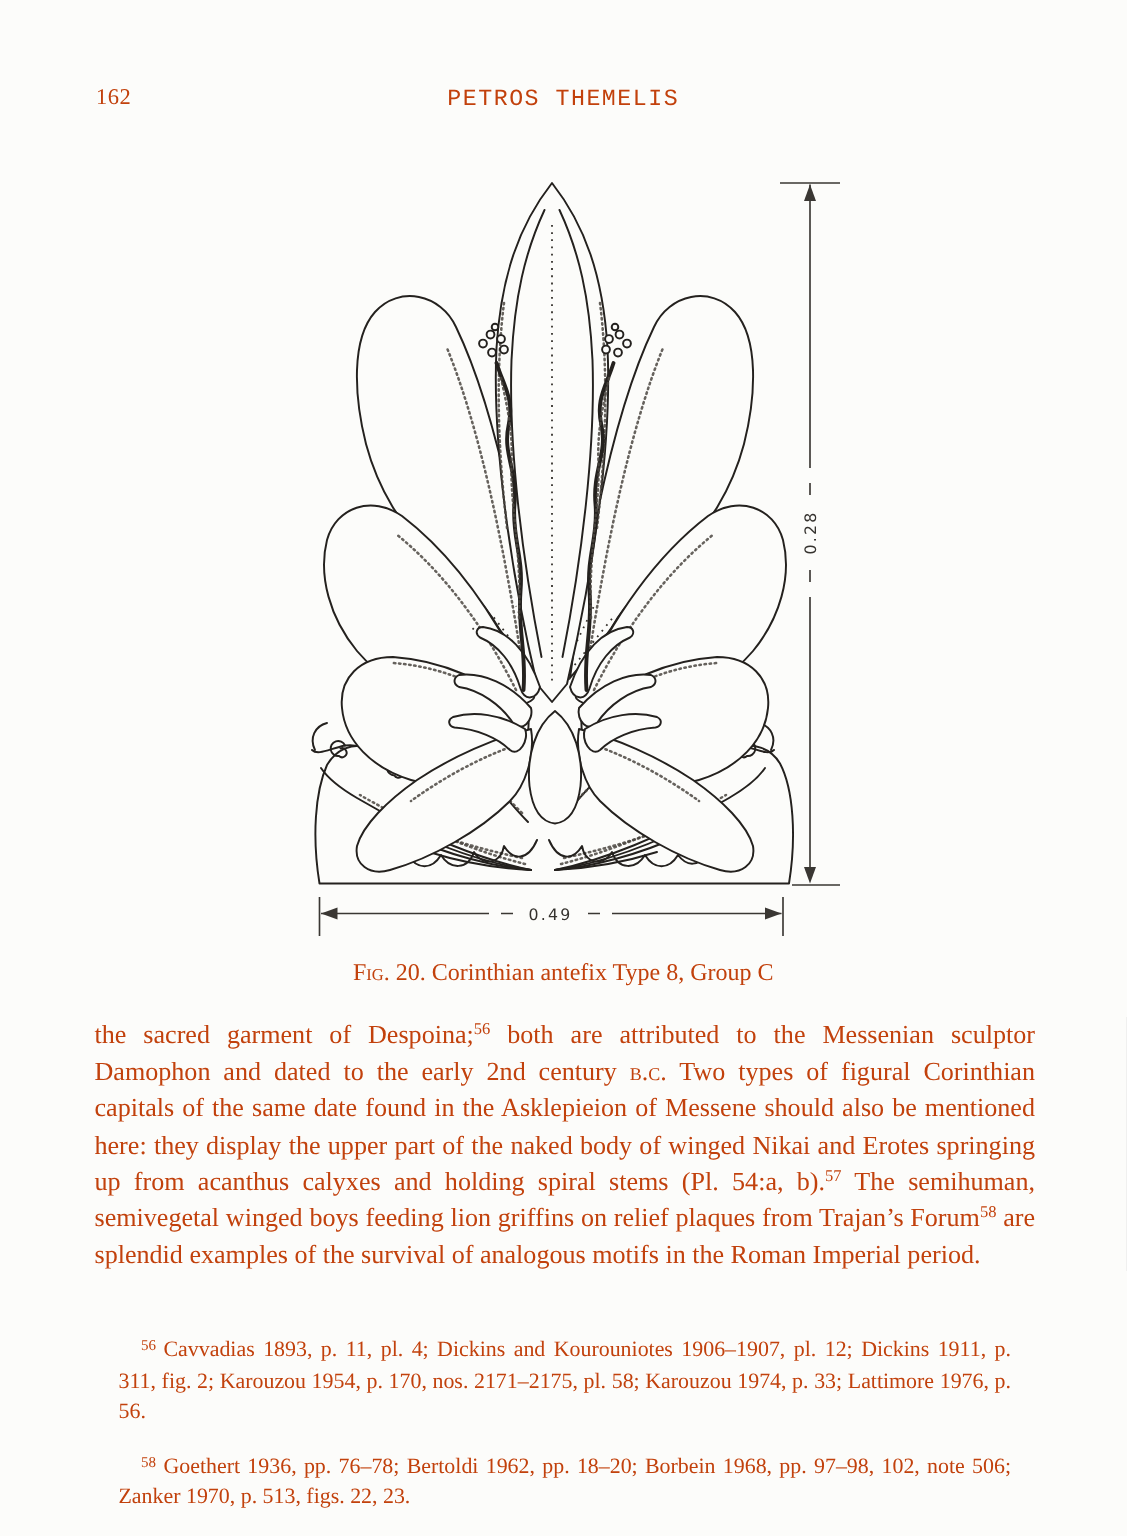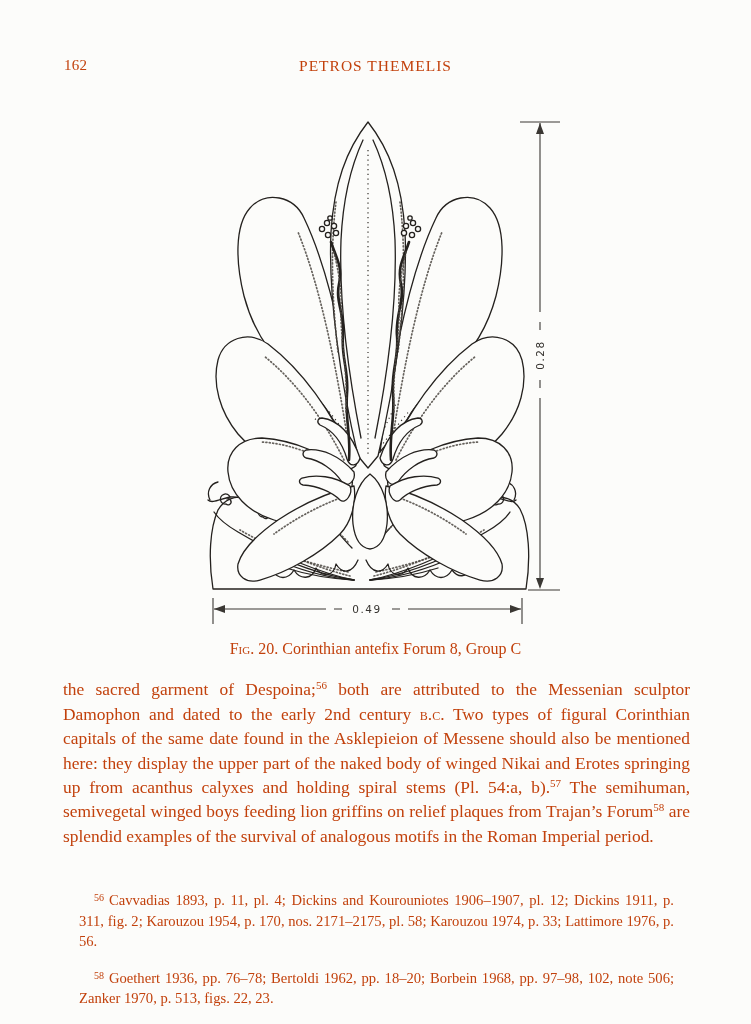--- a/index.html
+++ b/index.html
@@ -11,21 +11,21 @@
     font-family:"Liberation Serif","DejaVu Serif",serif;
     color:#c2410c;
     overflow:hidden;
   }
   .pagenum{
     position:absolute;left:64px;top:57px;
     font-size:15px;letter-spacing:.3px;
   }
   .runhead{
     position:absolute;left:0;right:0;top:57px;
-    text-align:center;font-size:15.5px;letter-spacing:1px;
+    text-align:center;font-size:15.5px;letter-spacing:1px;font-family:Liberation Mono, monospace;
   }
   .figwrap{position:absolute;left:100px;top:112px;width:460px;height:515px;}
   .caption{
     position:absolute;left:0;right:0;top:640px;
     text-align:center;font-size:16px;
   }
   .sc{font-variant:small-caps;}
   .bodytext{
     position:absolute;left:63px;top:660px;width:627px;
     font-size:17.4px;line-height:24.4px;
@@ -138,21 +138,21 @@
       <polygon class="arr" points="436,466 440,477 444,466"></polygon>
       <text class="dimtxt" transform="translate(444,243) rotate(-90)" text-anchor="middle">0.28</text>
 
       <path class="dim" d="M113,486 V512 M114,497 H226 M234,497 H242 M292,497 H300 M308,497 H421 M422,486 V512"></path>
       <polygon class="arr" points="125,493 114,497 125,501"></polygon>
       <polygon class="arr" points="410,493 421,497 410,501"></polygon>
       <text class="dimtxt" x="267" y="501" text-anchor="middle">0.49</text>
     </svg>
   </div>
 
-  <div class="caption"><span class="sc">Fig. 20.</span><span> Corinthian antefix Forum 8, Group C</span></div>
+  <div class="caption"><span class="sc">Fig. 20.</span><span> Corinthian antefix Type 8, Group C</span></div>
 
   <p class="bodytext"><span>the sacred garment of Despoina;</span><sup class="fnref">56</sup><span> both are attributed to the Messenian sculptor Damophon and dated to the early 2nd century </span><span class="sc">b.c.</span><span> Two types of figural Corinthian capitals of the same date found in the Asklepieion of Messene should also be mentioned here:  they display the upper part of the naked body of winged Nikai and Erotes springing up from acanthus calyxes and holding spiral stems (Pl. 54:a, b).</span><sup class="fnref">57</sup><span>  The semihuman, semivegetal winged boys feeding lion griffins on relief plaques from Trajan’s Forum</span><sup class="fnref">58</sup><span> are splendid examples of the survival of analogous motifs in the Roman Imperial period.</span></p>
 
   <div class="footnotes">
     <p><sup>56</sup><span>Cavvadias 1893, p. 11, pl. 4; Dickins and Kourouniotes 1906–1907, pl. 12; Dickins 1911, p. 311, fig. 2; Karouzou 1954, p. 170, nos. 2171–2175, pl. 58; Karouzou 1974, p. 33; Lattimore 1976, p. 56.</span></p>
     <p><sup>58</sup><span>Goethert 1936, pp. 76–78; Bertoldi 1962, pp. 18–20; Borbein 1968, pp. 97–98, 102, note 506; Zanker 1970, p. 513, figs. 22, 23.</span></p>
   </div>
 
 </div>
 

